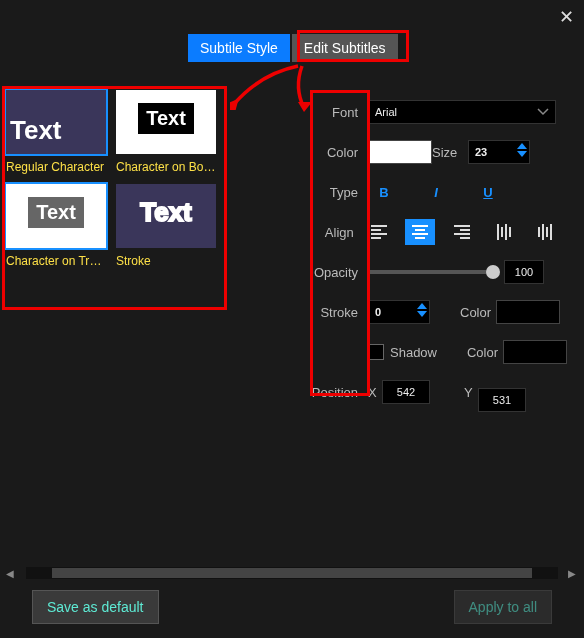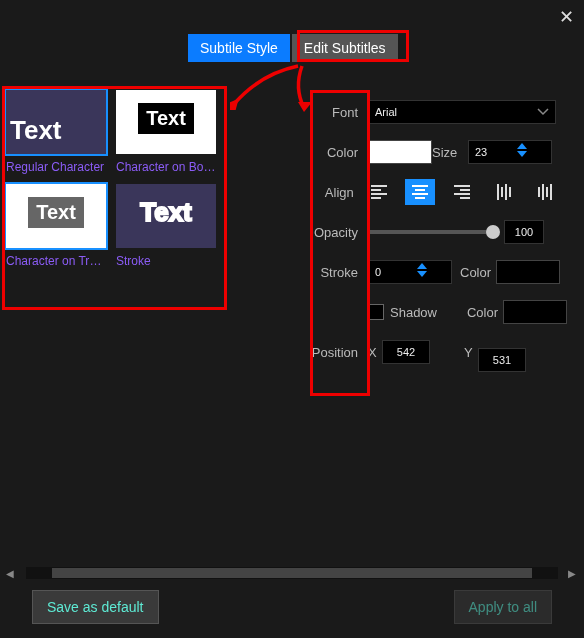--- a/index.html
+++ b/index.html
@@ -21,34 +21,34 @@
   .hl-presets { position:absolute; top:86px; left:2px; width:225px; height:224px; border:3px solid #e00; pointer-events:none;}
   .preset { width: 100px; display:flex; flex-direction:column; cursor:pointer; }
   .thumb { width:100px; height:64px; display:flex; align-items:flex-end; justify-content:flex-start; padding:0 4px 8px 4px; font-family:Arial; font-weight:900; }
   .preset.sel .thumb { outline:2px solid #1890ff; }
   .t1 { background:#3a365a; color:#fff; font-size:26px; }
   .t2 { background:#fff; align-items:center; justify-content:center; }
   .t2 span{ background:#000; color:#fff; padding:4px 8px; font-size:20px;}
   .t3 { background:#fff; align-items:center; justify-content:center;}
   .t3 span{ background:#666; color:#fff; padding:4px 8px; font-size:20px;}
   .t4 { background:#3a365a; color:#fff; font-size:26px; align-items:center; justify-content:center; -webkit-text-stroke:2px #fff;}
-  .plabel { margin-top:6px; font-size:12px; color:#8b5cf6; white-space:nowrap; overflow:hidden; text-overflow:ellipsis; width:100px;}
+  .plabel { margin-top:6px; font-size:12px; color:#fde047; white-space:nowrap; overflow:hidden; text-overflow:ellipsis; width:100px;}
   .props { position:absolute; top:92px; left:300px; width:272px; }
   .hl-labels { position:absolute; top:90px; left:310px; width:60px; height:306px; border:3px solid #e00; pointer-events:none;}
   .row { display:flex; align-items:center; height:40px; }
   .lbl { width:68px; text-align:right; padding-right:10px; color:#bbb; font-size:13px;}
   .lbl2 { width:36px; text-align:right; padding-right:20px; color:#bbb; font-size:13px;}
   .field { background:#000; border:1px solid #333; color:#eee; height:24px; padding:0 6px; font-size:11px;}
   .select { width:188px; position:relative; display:flex; align-items:center; justify-content:space-between; cursor:pointer;}
   .select svg{flex:none;}
   .swatch{ width:64px; height:24px; border:1px solid #444; cursor:pointer;}
   .white{background:#fff;} .black{background:#000;} .black2{background:#000;}
   .num { width:40px; text-align:center;}
   .spin { width:62px; display:flex; align-items:center; position:relative;}
-  .spin input{ width:84px; padding-right:18px;}
+  .spin input{ width:62px; padding-right:18px;font-weight:bold;}
   .spinbtns{position:absolute; right:3px; top:2px; display:flex; flex-direction:column; gap:0;}
   .spinbtns svg{width:10px;height:8px;cursor:pointer;}
   .typebtn{ width:32px; height:24px; display:flex; align-items:center; justify-content:center; color:#1890ff; font-weight:bold; margin-right:20px; cursor:pointer;}
   .typebtn.u{text-decoration:underline;}
   .typebtn.i{font-style:italic;}
   .alignbtn{width:32px;height:26px;display:flex;align-items:center;justify-content:center;margin-right:12px;cursor:pointer;}
   .alignbtn.active{background:#1890ff;}
   .alignbtn svg{fill:#ddd;}
   .slider{position:relative;width:124px;height:4px;background:#555;margin:0 10px 0 2px;}
   .slider .knob{position:absolute;right:-6px;top:-5px;width:14px;height:14px;border-radius:50%;background:#ccc;cursor:pointer;}
@@ -137,20 +137,26 @@
         <svg>
             <path d="M0,7 L5,1 L10,7" fill="#1890ff"></path>
           </svg>
         <svg>
             <path d="M0,1 L5,7 L10,1" fill="#1890ff"></path>
           </svg>
       </div>
     </div>
   </div>
 
+  <div class="row">
+    <div class="lbl">Type</div>
+    <div class="typebtn">B</div>
+    <div class="typebtn i">I</div>
+    <div class="typebtn u">U</div>
+  </div>
 
   <div class="row">
     <div class="lbl">Align</div>
     <div class="alignbtn">
         <svg width="16" height="14">
           <path d="M0 1h16M0 5h10M0 9h16M0 13h10" stroke="#ddd" stroke-width="2"></path>
         </svg>
       </div>
     <div class="alignbtn active">
         <svg width="16" height="14">

